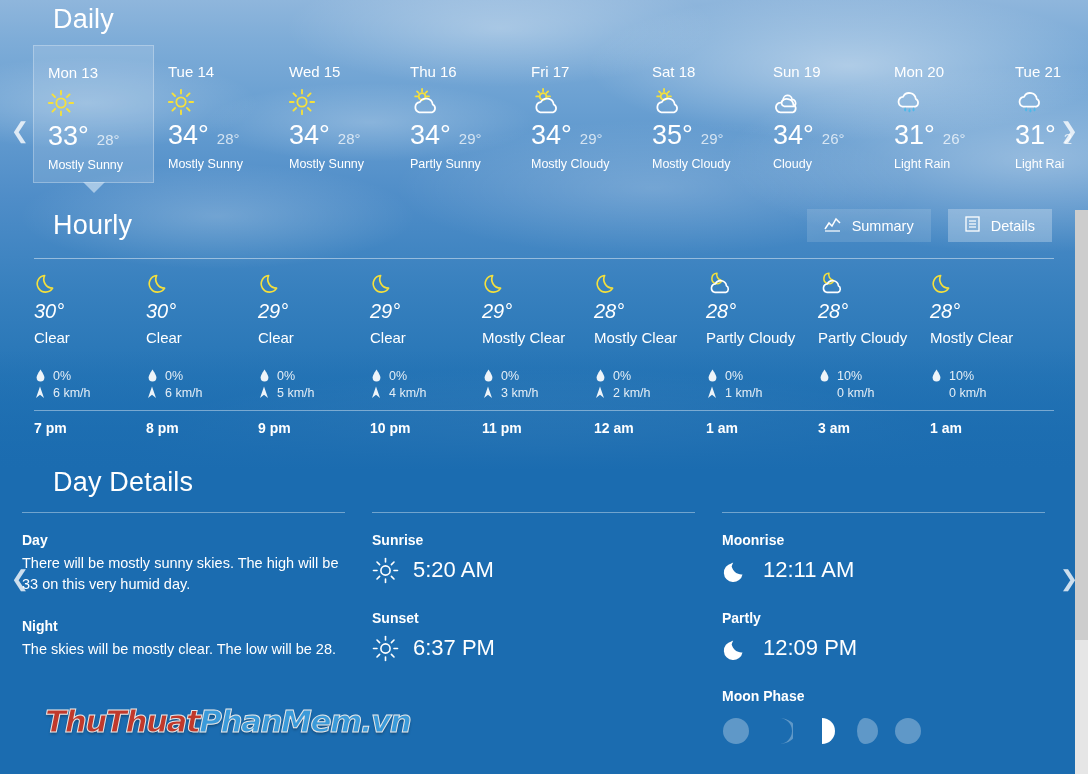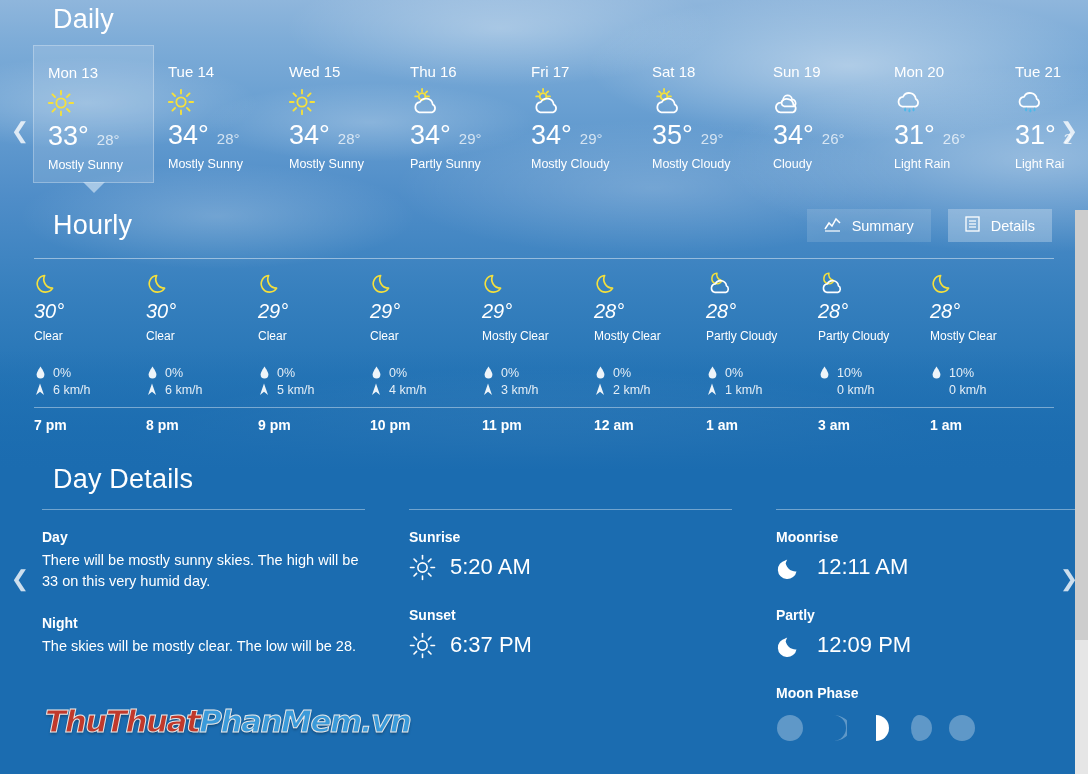--- a/index.html
+++ b/index.html
@@ -137,21 +137,21 @@
   }
 
   #hourly-strip {
     display: flex;
     padding-left: 34px;
     margin-top: 12px;
   }
   .hour-card { width: 112px; flex: 0 0 112px; padding-right: 10px; }
   .hour-icon { height: 28px; margin-bottom: 2px; }
   .hour-temp { font-size: 20px; font-weight: 300; line-height: 1.05; font-style: italic; }
-  .hour-desc { font-size: 12px; margin-top: 7px; }
+  .hour-desc { font-size: 15px; margin-top: 7px; }
   .hour-metrics { margin-top: 21px; }
   .metric {
     display: flex;
     align-items: center;
     gap: 7px;
     height: 17px;
     font-size: 12.5px;
     color: rgba(255,255,255,0.88);
   }
   .metric .m-ico { width: 12px; display: flex; justify-content: center; }
@@ -170,22 +170,22 @@
     width: 112px; flex: 0 0 112px;
     font-size: 14px;
     font-weight: bold;
   }
 
   
   #details-section { margin-top: 31px; }
   #details-title { margin-bottom: 14px; }
   #details-cols {
     display: flex;
-    padding-left: 42px;
-    gap: 44px;
+    padding-left: 22px;
+    gap: 27px;
   }
   .detail-col { width: 323px; flex: 0 0 323px; }
   .col-rule { height: 1px; background: rgba(255,255,255,0.38); margin-bottom: 19px; }
   .detail-label { font-size: 14px; font-weight: bold; color: #ffffff; }
   .detail-body { font-size: 14.5px; line-height: 1.48; margin-top: 5px; }
   .detail-sub { margin-top: 22px; }
   .time-row { display: flex; align-items: flex-start; gap: 14px; margin-top: 9px; }
   .time-val { font-size: 22px; font-weight: 300; }
 
   #moon-phases { display: flex; gap: 15px; margin-top: 13px; }

